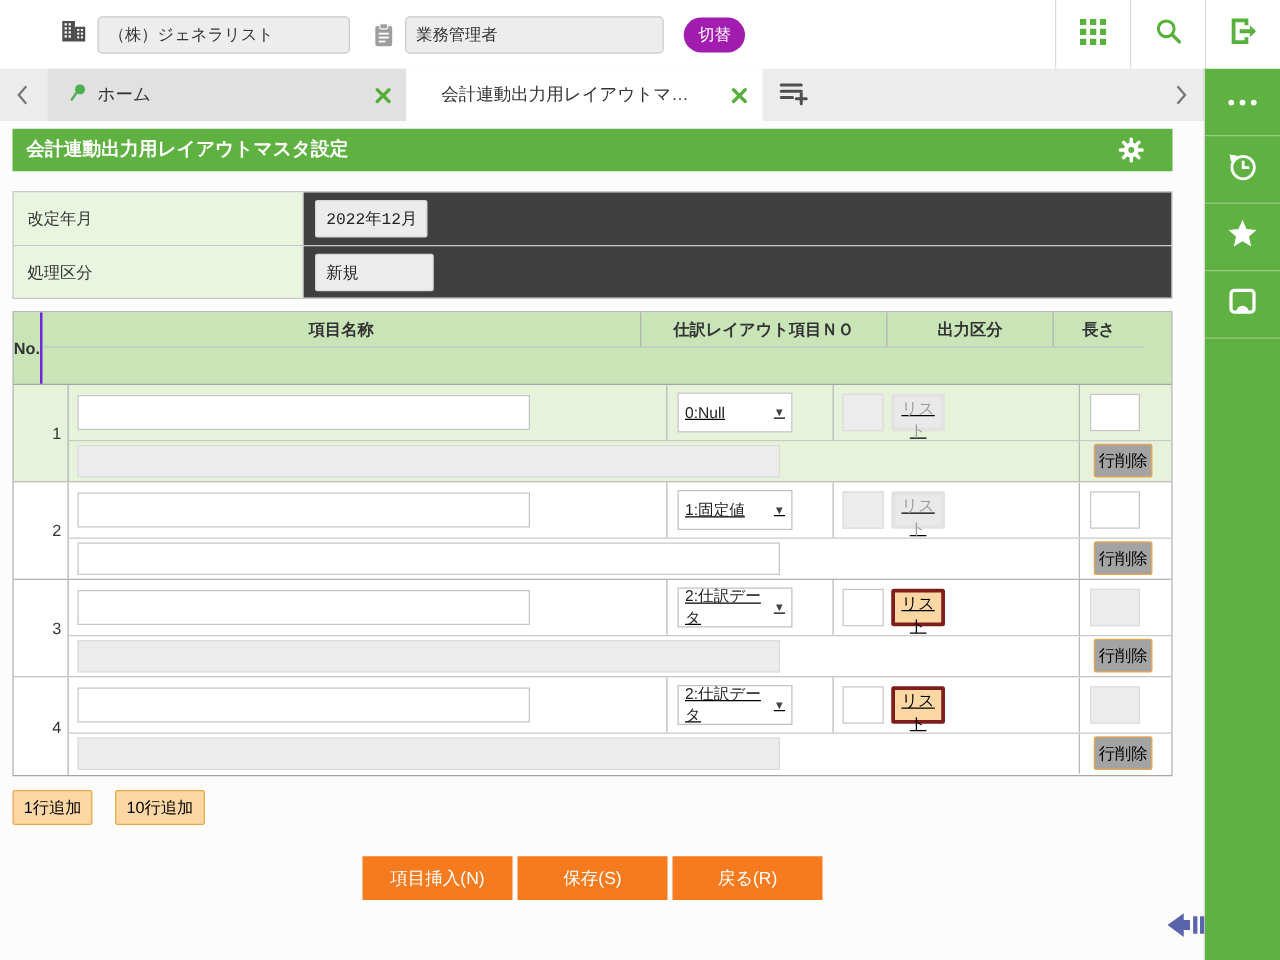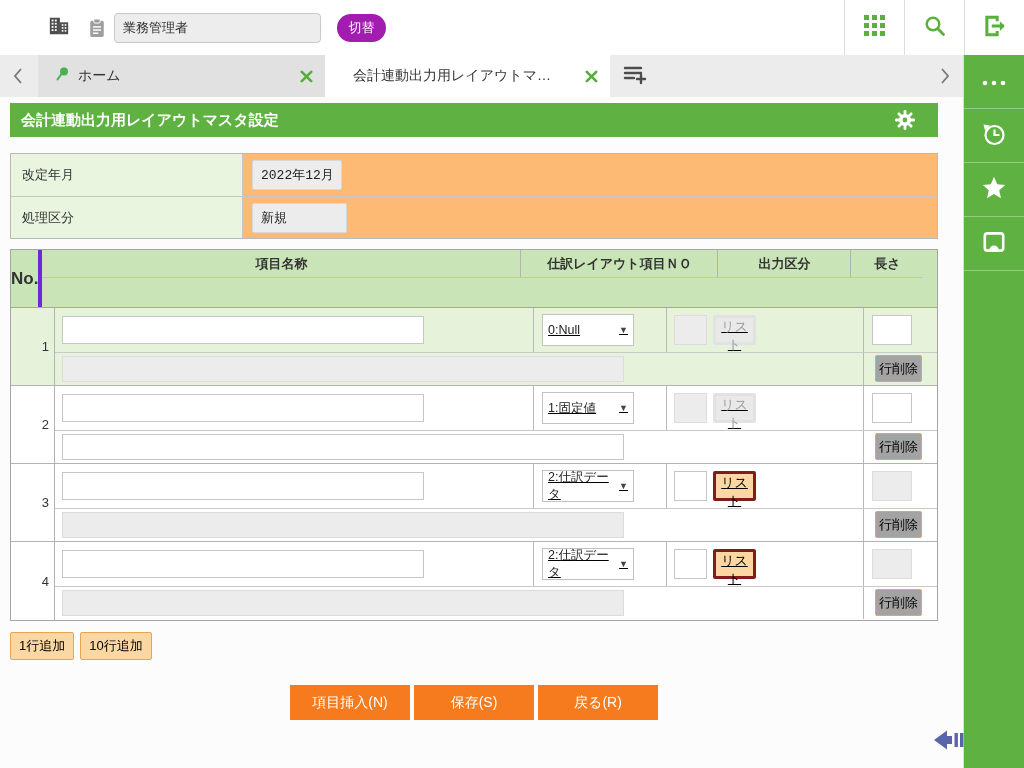--- a/index.html
+++ b/index.html
@@ -33,28 +33,28 @@
 
   
   .main { position:absolute; top:97px; left:0; width:963px; height:671px; background:#fcfcfc; }
   .page-title { position:relative; margin:6px 0 0 10px; width:928px; height:34px; background:#5fb241; color:#fff; font-size:15px; font-weight:bold; line-height:34px; padding-left:11px; }
   .gear-btn { position:absolute; right:22px; top:6px; cursor:pointer; }
 
   .form-box { margin:16px 0 0 10px; width:928px; border:1px solid #b9b9b9; background:#fff; }
   .form-row { display:flex; height:42px;font-family:Liberation Mono, monospace; }
   .form-row + .form-row { border-top:1px solid #c6c6c6; }
   .form-label { width:232px; background:#e9f5df; border-right:1px solid #c6c6c6; font-size:13px; color:#333; display:flex; align-items:center; padding-left:11px; }
-  .form-value { flex:1; display:flex; align-items:center; background:#fdba74; }
+  .form-value { flex:1; display:flex; align-items:center; background:#404040; }
   .ro-input { margin-left:9px; height:30px; background:#ececec; border:1px solid #d8d8d8; border-radius:2px; font-size:13px; color:#222; display:flex; align-items:center; padding-left:8px; }
   .ro-input.w90 { width:90px; } .ro-input.w95 { width:95px; }
 
   
   .gtable { margin:10px 0 0 10px; width:928px; border:1px solid #a5a5a5; background:#fff; }
   .t-header { display:flex; height:58px; background:#c9e5b8; border-bottom:1px solid #a5a5a5; }
-  .th-no { width:44px; border-right:4px solid #6d28d9; display:flex; align-items:center; justify-content:center; font-size:17px; font-weight:bold; color:#333; }
+  .th-no { width:44px; border-right:2px solid #6d28d9; display:flex; align-items:center; justify-content:center; font-size:13px; font-weight:bold; color:#333; }
   .th-right { flex:1; display:flex; flex-direction:row; }
   .th-row { display:flex; height:29px; }
   .th-row.first { border-bottom:1px solid #c2c2c2; height:28px; }
   .th-cell { display:flex; align-items:center; justify-content:center; font-size:13px; font-weight:bold; color:#333; border-right:1px solid #b2b2b2; }
   .th-name { width:479px; } .th-type { width:133px; } .th-jno { width:197px; } .th-len { width:72px; border-right:none; }
   .th-fixed { width:809px; } .th-op { width:72px; border-right:none; }
 
   .t-row { display:flex; height:78px; background:#fff; border-bottom:1px solid #b2b2b2; }
   .t-row:last-child { border-bottom:none; }
   .t-row.hl { background:#e6f3da; }
@@ -74,21 +74,21 @@
   .jno-input { margin:7px 0 0 7px; width:33px; height:30px; }
   .len-input { margin:7px 0 0 8px; width:40px; height:30px; }
 
   .sel { margin:6px 0 0 8px; width:92px; height:32px; background:#fff; border:1px solid #c2c2c2; display:flex; align-items:center; padding:0 5px; font-size:12.5px; color:#222; cursor:pointer; }
   .sel-arrow { margin-left:auto; font-size:9px; color:#444; }
 
   .list-btn { margin:7px 0 0 6px; width:43px; height:30px; background:#fbd8a3; border:3px solid #7f1d1d; border-radius:2px; font:13px "Liberation Sans", sans-serif; color:#000; cursor:pointer; }
   .list-btn.dis { background:#e9e9e9; border-color:#e2e2e2; color:#9d9d9d; cursor:default; }
   .del-btn { margin:2px 0 0 11px; width:47px; height:27px; background:#a3a3a3; border:1px solid #eaa64e; border-radius:2px; font:13px "Liberation Sans", sans-serif; color:#000; cursor:pointer; }
 
-  .add-btns { margin:11px 0 16px 10px; display:flex; gap:6px; }
+  .add-btns { margin:11px 0 16px 10px; display:flex; gap:18px; }
   .add-btn { height:28px; padding:0 8px; background:#fbd8a3; border:1px solid #eaa64e; border-radius:2px; font:13px "Liberation Sans", sans-serif; color:#000; cursor:pointer; }
 
   .footer-btns { margin-top:25px; width:948px; display:flex; justify-content:center; gap:4px; }
   .primary-btn { width:120px; height:35px; background:#f57b1e; border:none; color:#fff; font:14px "Liberation Sans", sans-serif; cursor:pointer; }
 
   .collapse-handle { position:absolute; left:933px; top:728px; width:34px; height:24px; cursor:pointer; z-index:5; }
 </style>
 </head>
 <body>
 
@@ -110,20 +110,21 @@
             <rect x="7.5" y="15.5" width="2" height="2"></rect>
             <rect x="15" y="10" width="1.8" height="1.8"></rect>
             <rect x="18.2" y="10" width="1.8" height="1.8"></rect>
             <rect x="15" y="13.2" width="1.8" height="1.8"></rect>
             <rect x="18.2" y="13.2" width="1.8" height="1.8"></rect>
             <rect x="15" y="16.4" width="1.8" height="1.8"></rect>
             <rect x="18.2" y="16.4" width="1.8" height="1.8"></rect>
           </g>
         </svg>
     </span>
+    <input class="tb-input company" value="（株）ジェネラリスト" style="">
     <span class="clip-gap">
       <svg width="18" height="22" viewBox="0 0 20 24">
           <rect x="2.5" y="4" width="15" height="18" rx="2" fill="#9e9e9e"></rect>
           <rect x="6.5" y="2" width="7" height="4.5" rx="1" fill="#9e9e9e" stroke="#fff" stroke-width="1"></rect>
           <rect x="5.5" y="10" width="9" height="1.6" fill="#fff"></rect>
           <rect x="5.5" y="13.5" width="9" height="1.6" fill="#fff"></rect>
           <rect x="5.5" y="17" width="6" height="1.6" fill="#fff"></rect>
         </svg>
     </span>
     <input class="tb-input role" value="業務管理者" style="">

